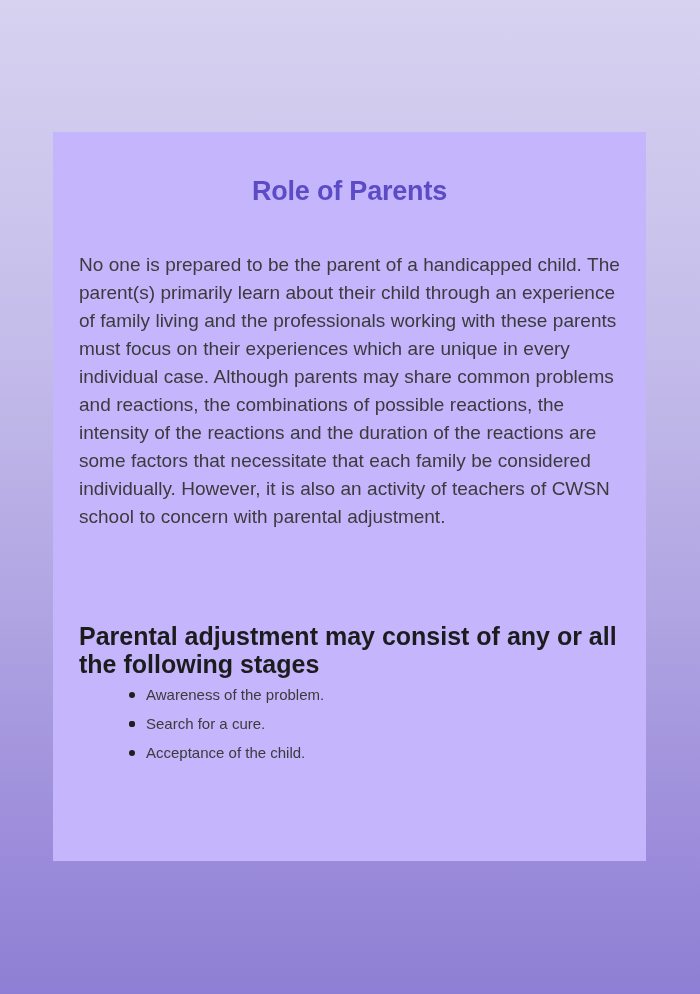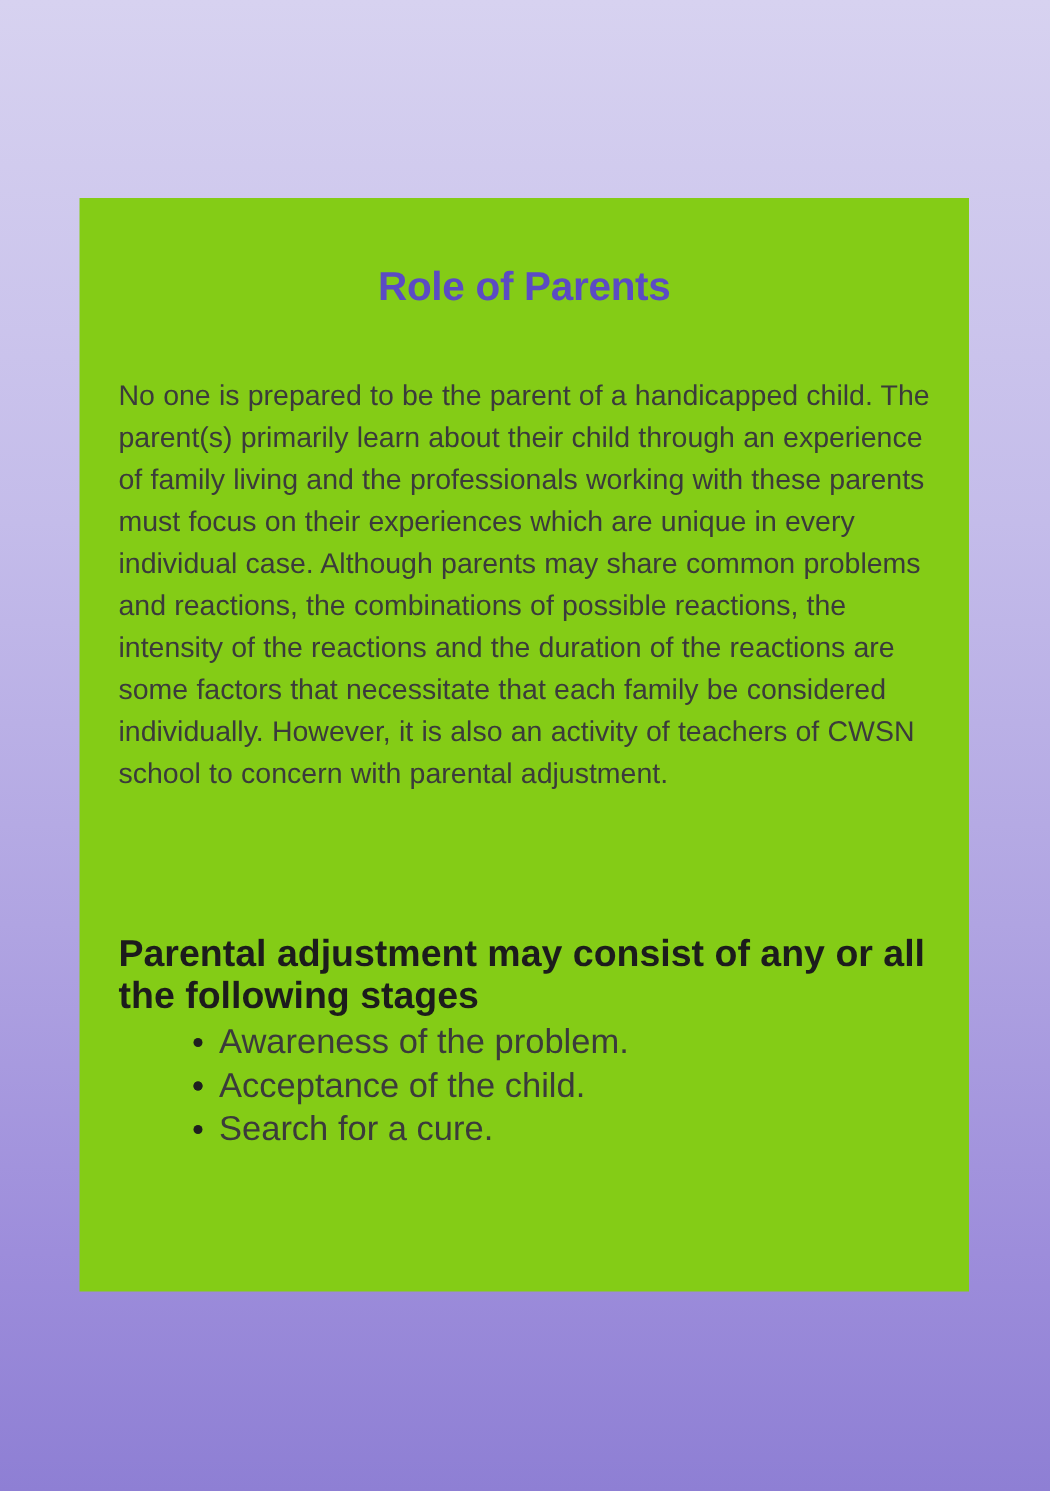--- a/index.html
+++ b/index.html
@@ -20,21 +20,21 @@
     height: 994px;
     box-sizing: border-box;
   }
 
   .card {
     position: absolute;
     left: 53px;
     top: 132px;
     width: 593px;
     height: 729px;
-    background: #84cc16;
+    background: #c4b5fd;
     box-sizing: border-box;
     overflow: hidden;
     padding-left: 12px;
   }
 
   .card-title {
     position: absolute;
     left: 0;
     top: 44px;
     width: 593px;
@@ -74,21 +74,21 @@
     top: 548px;
     width: 545px;
     margin: 0;
     padding: 0;
     list-style: none;
   }
 
   .bullet-item {
     position: relative;
     padding-left: 67px;
-    font-size: 23px;
+    font-size: 15px;
     line-height: 29.2px;
     color: #3b3b3b;
   }
 
   .bullet-dot {
     position: absolute;
     left: 50px;
     top: 11.5px;
     width: 6px;
     height: 6px;
@@ -112,23 +112,23 @@
     <ul class="bullet-list">
       <li class="bullet-item">
         <span class="bullet-dot"></span>
         <span>Awareness of the problem.</span>
       </li>
       <li class="bullet-item">
         <span class="bullet-dot"></span>
       </li>
       <li class="bullet-item">
         <span class="bullet-dot"></span>
-        <span>Acceptance of the child.</span>
+        <span>Search for a cure.</span>
       </li>
       <li class="bullet-item">
         <span class="bullet-dot"></span>
-        <span>Search for a cure.</span>
+        <span>Acceptance of the child.</span>
       </li>
     </ul>
 
   </div>
 
 </div>
 
 </body></html>

